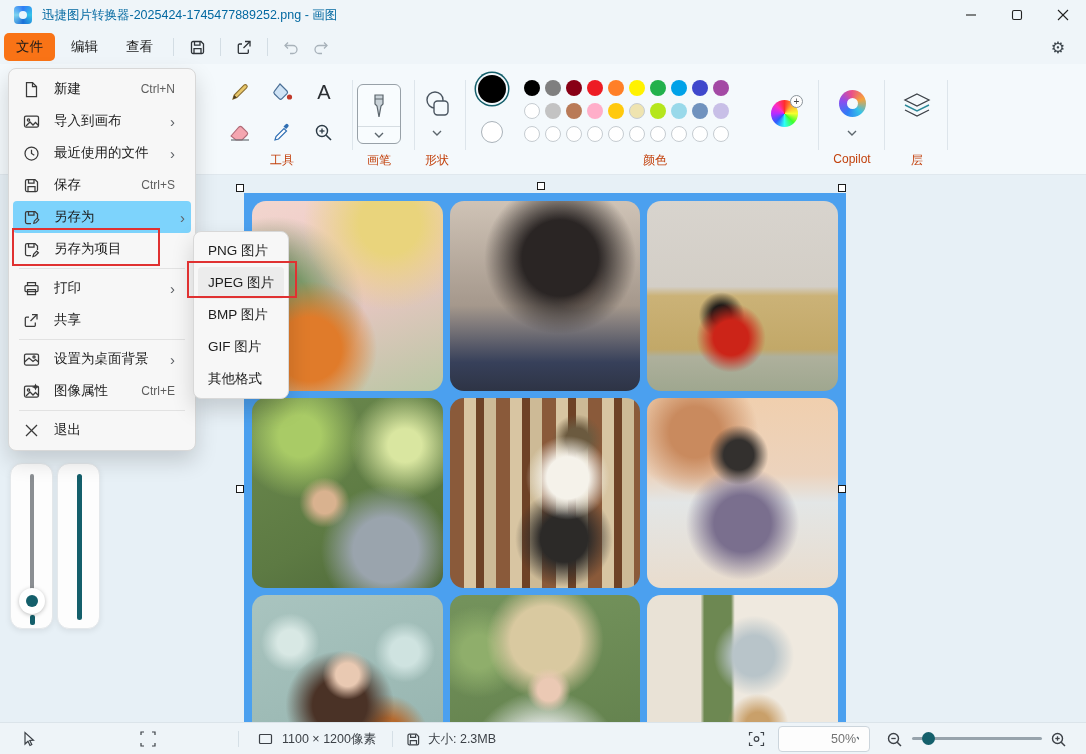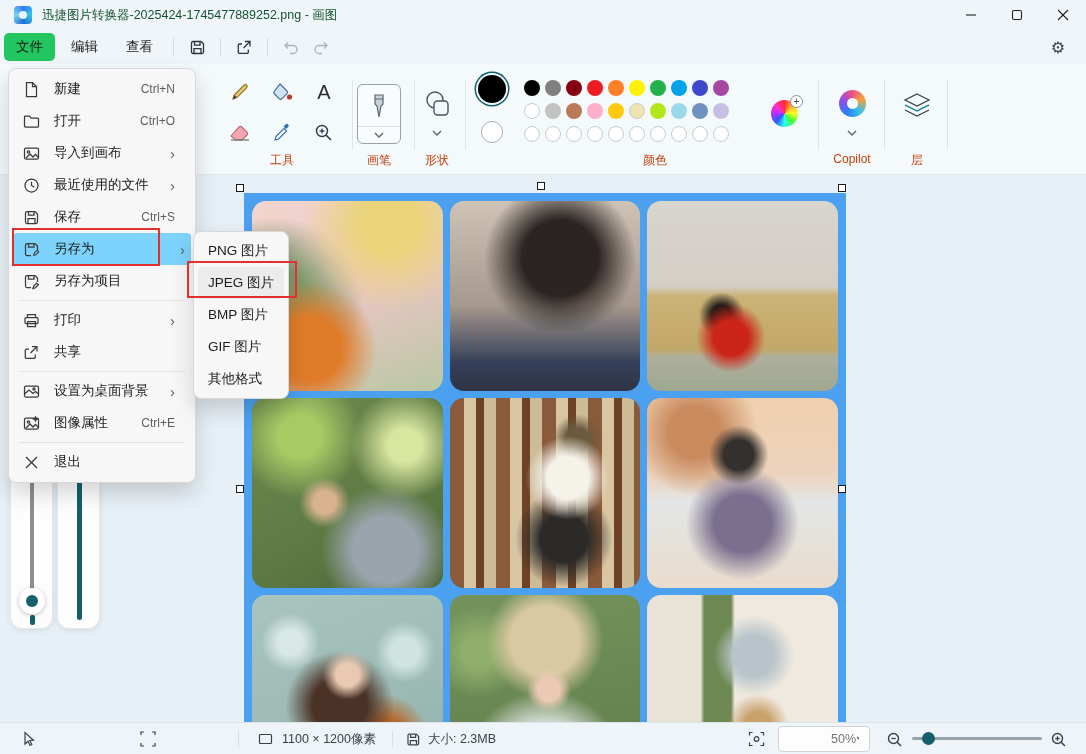--- a/index.html
+++ b/index.html
@@ -5,29 +5,29 @@
   * { margin:0; padding:0; box-sizing:border-box; }
   html,body { width:1086px; height:754px; }
   body { font-family:"Liberation Sans","DejaVu Sans",sans-serif; color:#1c1c1c; }
   .window { position:relative; width:1086px; height:754px; background:#eff5f9; overflow:hidden; }
 
   
   .titlebar { position:absolute; top:0; left:0; width:1086px; height:30px; display:flex; align-items:center; }
   .app-icon { width:18px; height:18px; margin-left:14px; border-radius:4px;
     background:conic-gradient(#2f7cf6,#35c3e8,#1b6fd8,#7fd4ef,#2f7cf6); position:relative; }
   .app-icon:after{ content:""; position:absolute; left:5px; top:5px; width:8px; height:8px; border-radius:50%; background:#eaf6fd; }
-  .title-text { margin-left:10px; font-size:12.5px; color:#14532d; }
+  .title-text { margin-left:10px; font-size:12.5px; color:#0369a1; }
   .win-controls { position:absolute; right:0; top:0; height:30px; display:flex; }
   .win-btn { width:46px; height:30px; display:flex; align-items:center; justify-content:center; }
   .win-btn svg { stroke:#222; stroke-width:1.1; fill:none; }
 
   
   .menubar { position:absolute; top:30px; left:0; width:1086px; height:34px; display:flex; align-items:center; }
   .menu-btn { font-size:13.5px; padding:5px 12px; border-radius:5px; margin-left:4px; color:#1b1b1b; }
-  .menu-btn.open { background:#22c55e; }
+  .menu-btn.open { background:#f97316; }
   .mb-sep { width:1px; height:18px; background:#d3dde4; margin:0 8px; }
   .mb-icon { width:30px; height:28px; display:flex; align-items:center; justify-content:center; border-radius:5px; }
   .mb-icon svg { stroke:#2e3338; stroke-width:1.3; fill:none; }
   .mb-icon.disabled svg { stroke:#a8b2ba; }
   .gear { position:absolute; right:14px; top:4px; width:28px; height:26px; display:flex; align-items:center; justify-content:center; font-size:16px; color:#3c454c; }
 
   
   .ribbon { position:absolute; top:64px; left:0; width:1086px; height:111px; background:#f4f9fc; border-bottom:1px solid #e0e8ee; }
   .rb-sep { position:absolute; top:16px; width:1px; height:70px; background:#dde5eb; }
   .rb-label { position:absolute; top:88px; font-size:12px; color:#c2410c; text-align:center; }
@@ -376,27 +376,20 @@
     <div class="fm-item">
       <span class="fm-icon"><svg viewBox="0 0 17 17">
             <path d="M3.5 1.5 h6 l4 4 v10 h-10 z"></path>
             <path d="M9.5 1.5 v4 h4"></path>
           </svg></span>
       <span class="fm-label">新建</span>
       <span class="fm-shortcut">Ctrl+N</span>
     </div>
     <div class="fm-item">
       <span class="fm-icon"><svg viewBox="0 0 17 17">
-            <path d="M1.5 4 a1 1 0 0 1 1-1 h4 l1.5 2 h6.5 a1 1 0 0 1 1 1 v7 a1 1 0 0 1 -1 1 h-12 a1 1 0 0 1 -1 -1 z"></path>
-          </svg></span>
-      <span class="fm-label">打开</span>
-      <span class="fm-shortcut">Ctrl+O</span>
-    </div>
-    <div class="fm-item">
-      <span class="fm-icon"><svg viewBox="0 0 17 17">
             <rect x="1.5" y="3" width="14" height="11" rx="1.5"></rect>
             <circle cx="5.5" cy="7" r="1.2"></circle>
             <path d="M3 13 l4-4 3 3 2.5-2.5 3 3"></path>
           </svg></span>
       <span class="fm-label">导入到画布</span>
       <span class="fm-arrow">›</span>
     </div>
     <div class="fm-item">
       <span class="fm-icon"><svg viewBox="0 0 17 17">
             <circle cx="8.5" cy="8.5" r="6.5"></circle>

